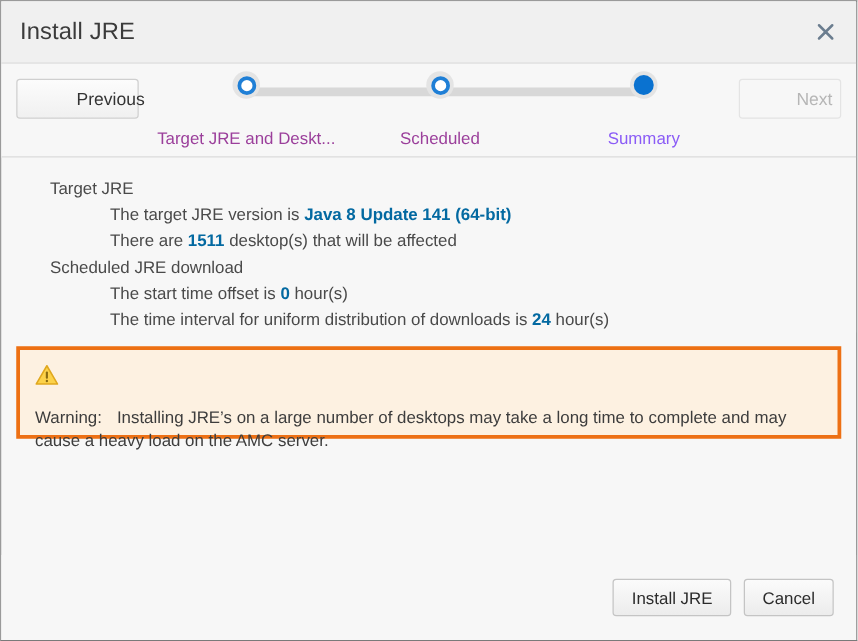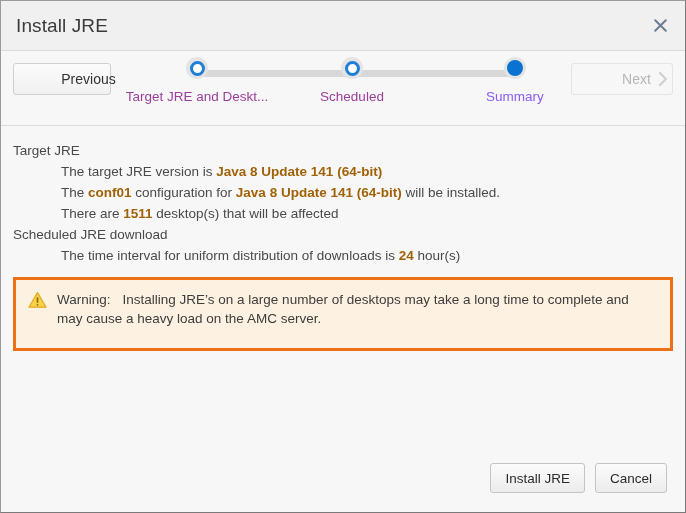--- a/index.html
+++ b/index.html
@@ -76,21 +76,21 @@
     border-radius: 3px;
     background: linear-gradient(to bottom, #fcfcfc 0%, #f0f0f0 100%);
     font-size: 14px;
     color: #333;
     cursor: pointer;
     user-select: none;
     padding-left: 46px;
   }
   .nav-prev { left: 12px; width: 98px; }
   .nav-next {
-    right: 12px; width: 102px;
+    right: 12px; width: 82px;
     background: #f7f7f7;
     border-color: #e4e4e4;
     color: #b6b6b6;
     cursor: default;
   }
   .chev { display: block; }
 
   .steps {
     position: absolute;
     left: 128px;
@@ -141,57 +141,59 @@
     background: #ffffff;
     border: 3px solid #1f7fd6;
   }
   .dot.active i {
     background: #0a72d0;
     border: none;
     width: 16px;
     height: 16px;
   }
   .step-label {
-    margin-top: 4px;
+    margin-top: 18px;
     font-size: 13.5px;
     white-space: nowrap;
     user-select: none;
   }
   .step-label.done   { color: #9b3f9b; }
   .step-label.active { color: #8b5cf6; }
 
   
   .body {
     padding: 14px 0 0 12px;
     background: #f7f7f7;
+    margin-left: 27px;
   }
   .grp-title {
     font-size: 13.5px;
     color: #4a4a4a;
     line-height: 21px;
   }
   .grp-detail {
     font-size: 13.5px;
     color: #4a4a4a;
     line-height: 21px;
     padding-left: 48px;
   }
-  .grp-detail b { font-weight: bold; color: #a16207; }
+  .grp-detail b { font-weight: bold; color: #0369a1; }
 
   
   .warning {
     margin: 11px 12px 0 12px;
     box-sizing: border-box;
     border: 3px solid #ed7014;
     background: #fdf1e1;
     padding: 10px 12px 10px 12px;
     display: flex;
     align-items: flex-start;
     gap: 10px;
     height: 74px;
+    flex-direction: column;
   }
   .warn-icon { flex: 0 0 auto; margin-top: 1px; }
   .warn-text {
     font-size: 13.5px;
     color: #3d3d3d;
     line-height: 19px;
   }
   .warn-text .wlabel { margin-right: 12px; }
 
   
@@ -285,29 +287,29 @@
     </div>
   </div>
 
   <div class="body">
 
     <div class="grp-title">Target JRE</div>
     <div class="grp-detail">
       <span>The target JRE version is </span><b>Java 8 Update 141 (64-bit)</b><span></span>
     </div>
 
-    <div class="grp-detail">
-      <span>The </span><b>conf01</b><span> configuration for </span><b>Java 8 Update 141 (64-bit)</b><span> will be installed.</span>
-    </div>
 
     <div class="grp-detail">
       <span>There are </span><b>1511</b><span> desktop(s) that will be affected</span>
     </div>
 
     <div class="grp-title">Scheduled JRE download</div>
+    <div class="grp-detail">
+      <span>The start time offset is </span><b>0</b><span> hour(s)</span>
+    </div>
     <div class="grp-detail">
       <span>The time interval for uniform distribution of downloads is </span><b>24</b><span> hour(s)</span>
     </div>
   </div>
 
   <div class="warning">
     <span class="warn-icon">
       <svg width="19" height="18" viewBox="0 0 20 18" aria-hidden="true">
         <path d="M10 1.2 L19 16.6 L1 16.6 Z" fill="#fcd24a" stroke="#e0a81e" stroke-width="1.3" stroke-linejoin="round"></path>
         <rect x="9.1" y="6.1" width="1.8" height="6" rx="0.8" fill="#8a6a10"></rect>

